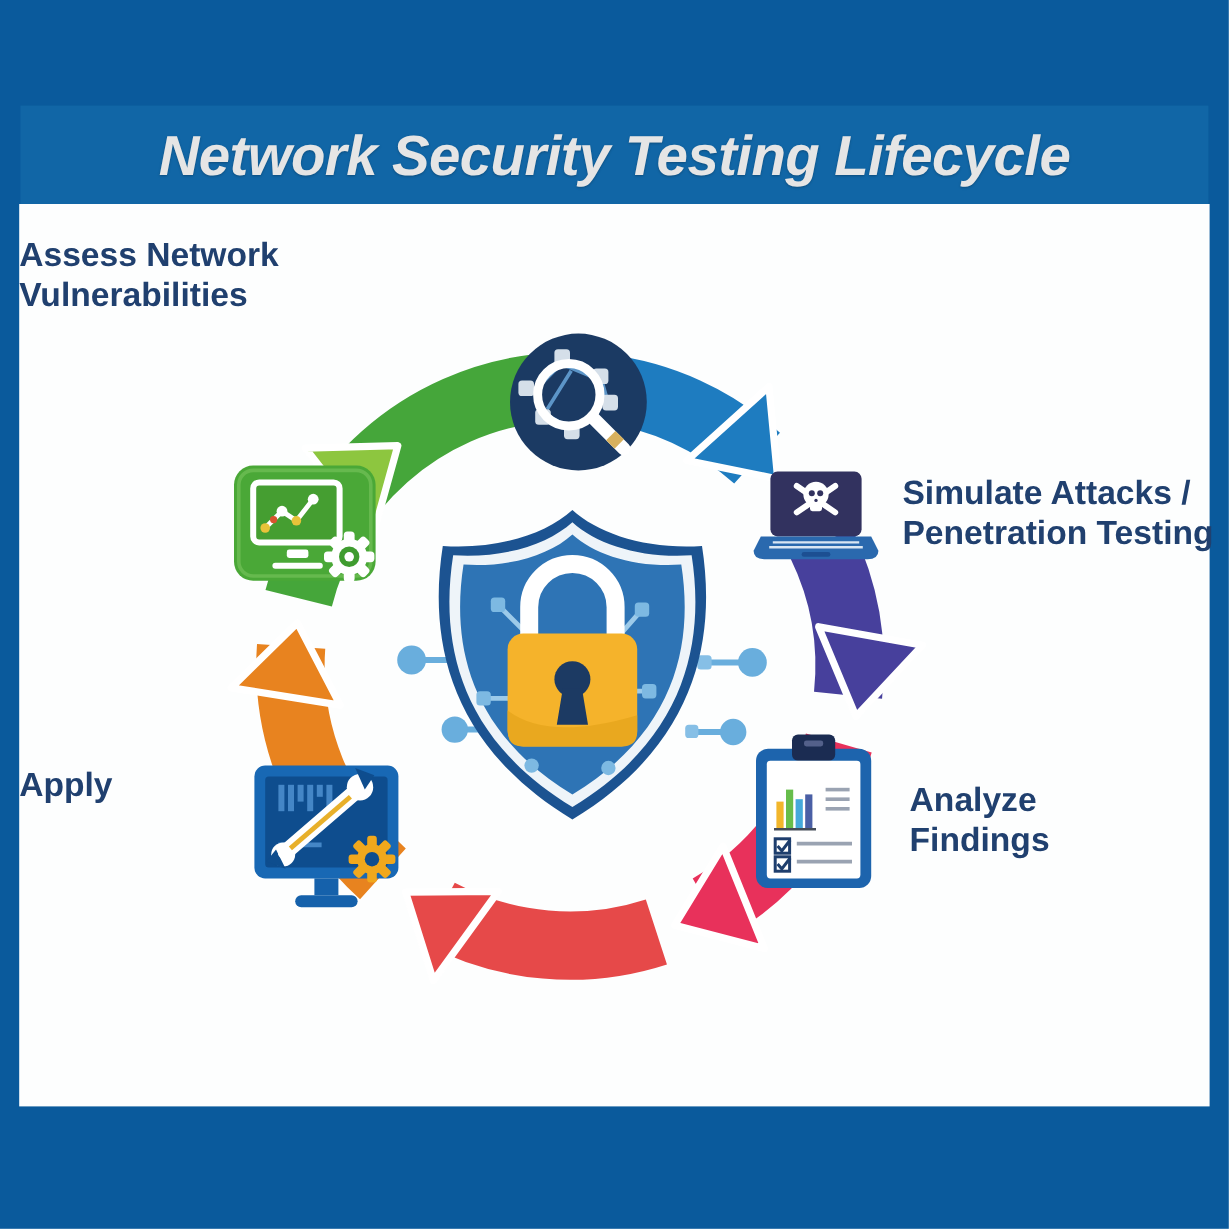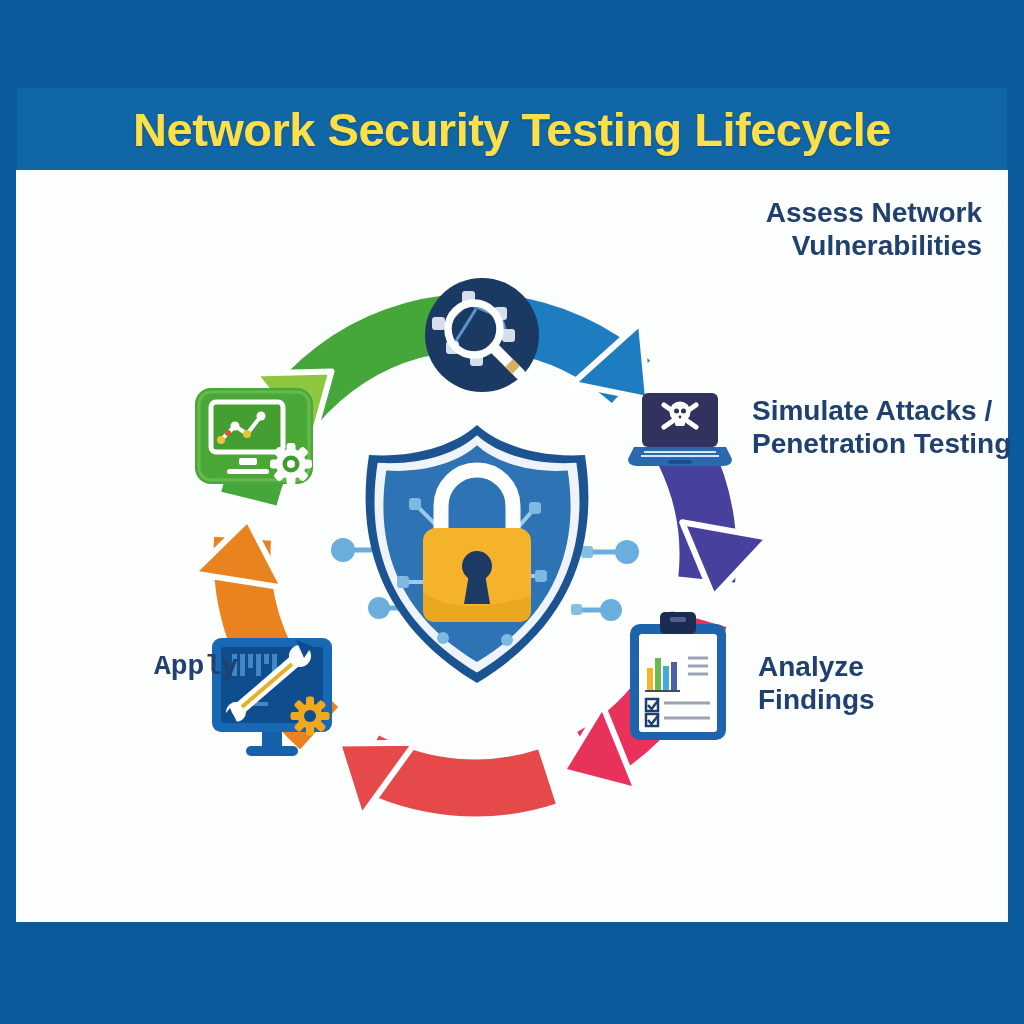--- a/index.html
+++ b/index.html
@@ -6,37 +6,38 @@
   body{
     width:1024px;height:1024px;position:relative;overflow:hidden;
     background:#0a5a9c;
     font-family:"Liberation Sans", sans-serif;
   }
   .banner{
     position:absolute;left:17px;top:88px;width:990px;height:82px;
     background:#1166a6;display:flex;align-items:center;justify-content:center;
   }
   .title{
-    color:#fde047;font-size:47px;font-weight:bold;letter-spacing:-0.5px;
+    color:#e5e5e5;font-size:47px;font-weight:bold;letter-spacing:-0.5px;
     text-shadow:0 1px 2px rgba(0,0,0,0.25);
+    font-style:italic;
   }
   .panel{
     position:absolute;left:16px;top:170px;width:992px;height:752px;
     background:#fdfefe;
   }
   .panel svg{position:absolute;left:0;top:0;}
   .label{
     position:absolute;color:#20406f;font-size:28px;font-weight:700;
     line-height:1.18;white-space:nowrap;
   }
-  .label.center{text-align:right;white-space:normal;padding-left:34px;}
+  .label.center{text-align:left;white-space:normal;}
   .lbl-assess{left:0;width:932px;top:26px;text-align:center;}
   .lbl-simulate{left:736px;top:224px;}
   .lbl-analyze{left:742px;top:480px;}
-  .lbl-apply{left:0;width:188px;top:480px;text-align:center;font-family:Liberation Mono, monospace;}
+  .lbl-apply{left:0;width:188px;top:467px;text-align:center;}
   .lbl-monitor{left:22px;width:150px;top:224px;text-align:center;}
 </style>
 </head>
 <body>
 
 <div class="banner">
   <div class="title">Network Security Testing Lifecycle</div>
 </div>
 
 <div class="panel">

